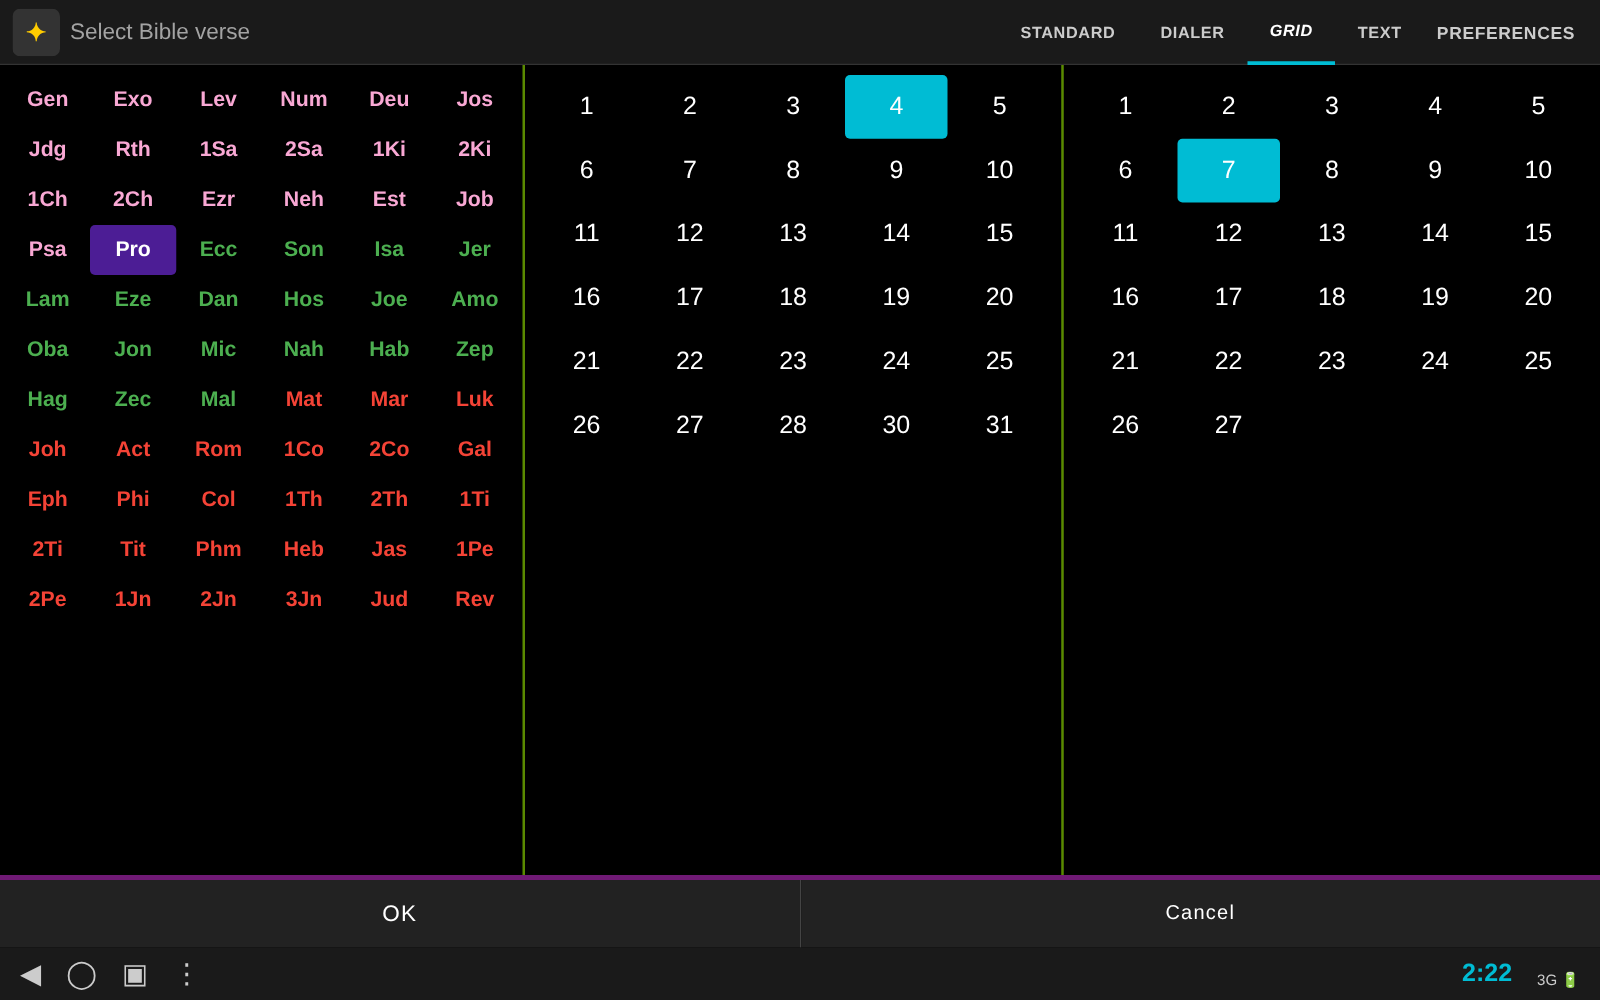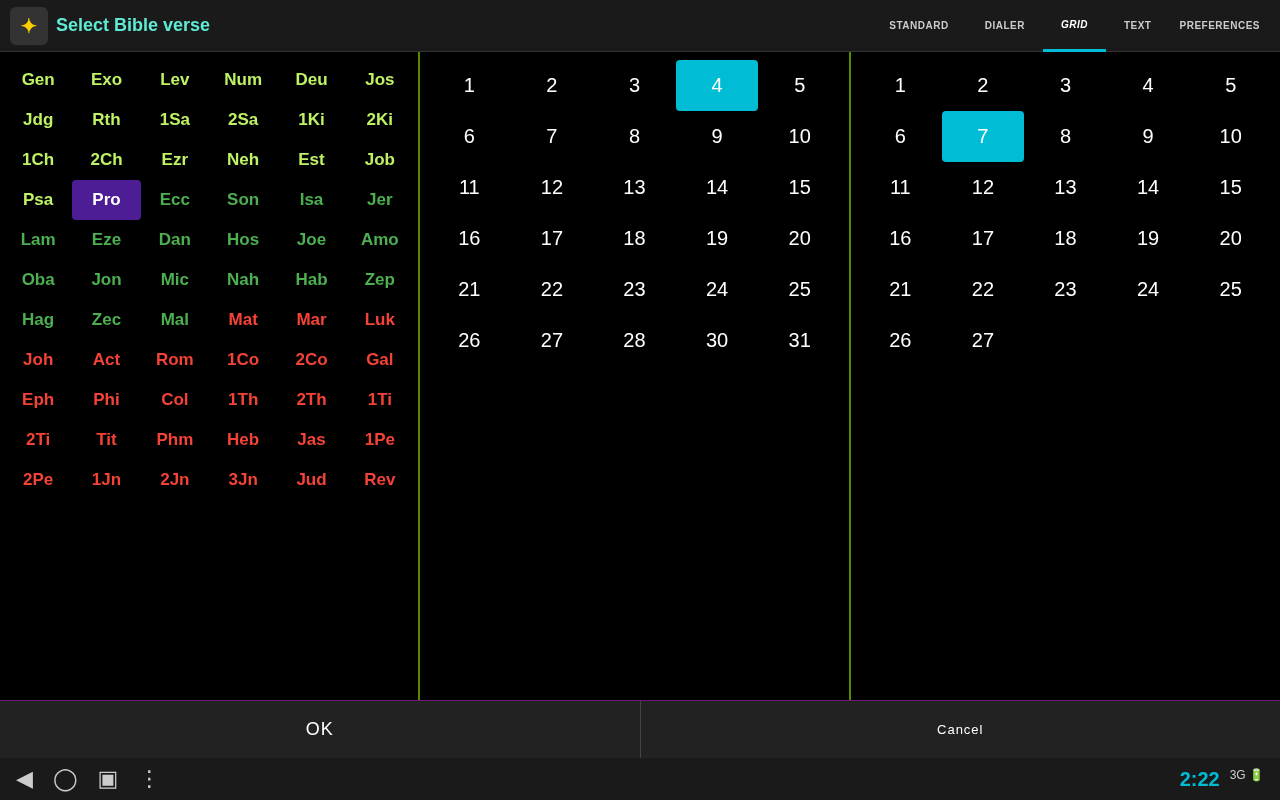--- a/index.html
+++ b/index.html
@@ -22,44 +22,43 @@
       align-items: center;
       padding: 0 10px;
       border-bottom: 1px solid #333;
     }
     #app-logo {
       width: 38px;
       height: 38px;
       margin-right: 8px;
     }
     #app-title {
-      color: #5eead4;
+      color: #a3a3a3;
       font-size: 18px;
       flex: 1;
-      font-weight: bold;
     }
     .top-tab {
       color: #ccc;
-      font-size: 10px;
+      font-size: 13px;
       font-weight: bold;
       padding: 0 18px;
       height: 52px;
       display: flex;
       align-items: center;
       cursor: pointer;
       letter-spacing: 0.5px;
     }
     .top-tab.active {
       color: #fff;
       border-bottom: 3px solid #00bcd4;
       font-style: italic;
     }
     #preferences-btn {
       color: #ccc;
-      font-size: 10px;
+      font-size: 14px;
       font-weight: bold;
       padding: 0 10px;
       cursor: pointer;
       letter-spacing: 0.5px;
     }
 
     
     #main-content {
       display: flex;
       flex: 1;
@@ -79,21 +78,21 @@
       grid-template-columns: repeat(6, 1fr);
       gap: 0;
     }
     .book-cell {
       text-align: center;
       padding: 10px 4px;
       font-size: 17px;
       font-weight: bold;
       cursor: pointer;
     }
-    .book-cell.ot-blue { color: #bef264; }
+    .book-cell.ot-blue { color: #f9a8d4; }
     .book-cell.ot-green { color: #4caf50; }
     .book-cell.nt-red { color: #f44336; }
     .book-cell.selected {
       background: #4c1d95;
       color: #fff;
       border-radius: 4px;
     }
 
     
     #chapter-verse-area {
@@ -130,37 +129,37 @@
     .num-cell.selected-verse {
       background: #00bcd4;
       color: #fff;
       border-radius: 4px;
     }
 
     
     #bottom-bar {
       height: 58px;
       display: flex;
-      border-top: 1px solid #701a75;
+      border-top: 4px solid #701a75;
     }
     #ok-btn {
       flex: 1;
       background: #222;
       color: #fff;
       font-size: 18px;
       border: none;
       border-right: 1px solid #444;
       cursor: pointer;
       letter-spacing: 1px;
     }
     #cancel-btn {
       flex: 1;
       background: #222;
       color: #fff;
-      font-size: 13px;
+      font-size: 16px;
       border: none;
       cursor: pointer;
       letter-spacing: 1px;
     }
 
     
     #status-bar {
       height: 42px;
       background: #1a1a1a;
       display: flex;
@@ -169,22 +168,22 @@
     }
     .nav-icon {
       color: #ccc;
       font-size: 22px;
       margin-right: 20px;
       cursor: pointer;
     }
     #status-right {
       margin-left: auto;
       display: flex;
-      align-items: flex-start;
-      gap: 10px;
+      align-items: flex-end;
+      gap: 20px;
     }
     #clock {
       color: #00bcd4;
       font-size: 20px;
       font-weight: bold;
     }
     #signal-info {
       color: #ccc;
       font-size: 12px;
     }

